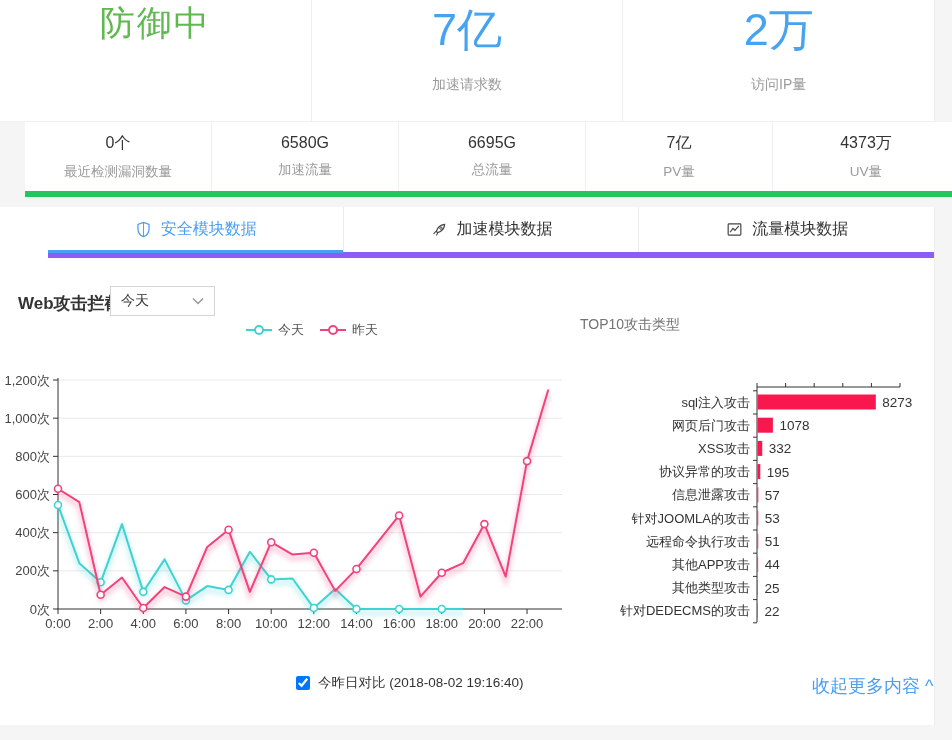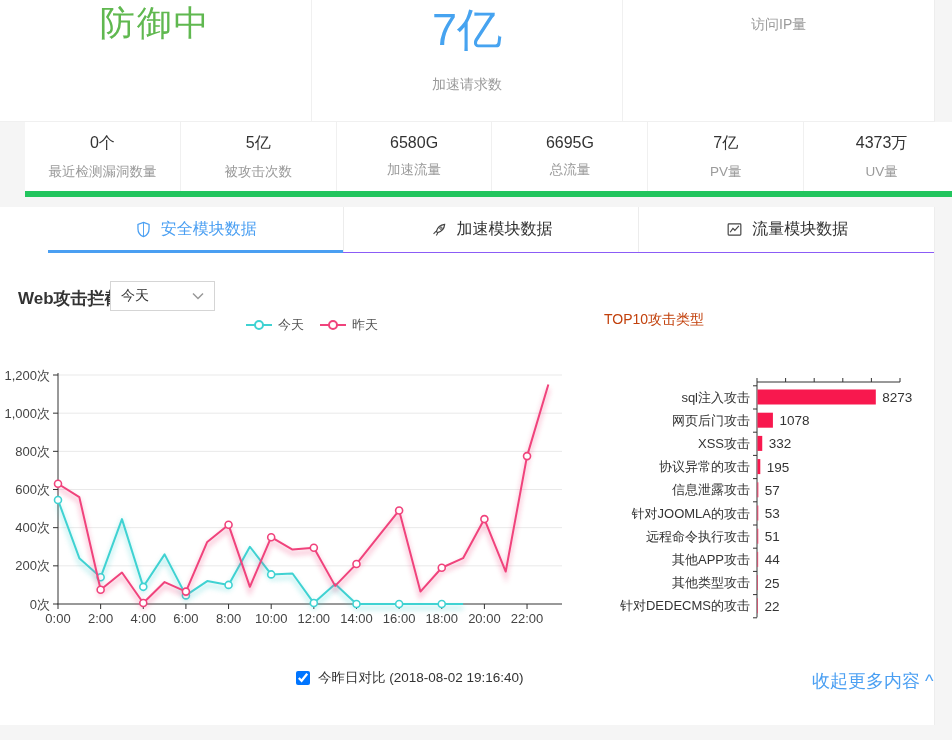--- a/index.html
+++ b/index.html
@@ -17,37 +17,37 @@
 
   
   #card-stats{top:122px;width:935px;height:75px;border-bottom:6px solid #22c55e;display:flex;margin-left:25px;}
   .stat-col{flex:1;display:flex;flex-direction:column;align-items:center;justify-content:center;gap:9px;}
   .stat-col + .stat-col{border-left:1px solid #f0f0f0;}
   .stat-value{font-size:16px;color:#333;}
   .stat-label{font-size:13.5px;color:#9b9b9b;}
 
   
   #card-main{top:207px;width:935px;height:518px;}
-  .tabbar{height:45px;display:flex;border-bottom:1px solid #8b5cf6;margin-left:48px;}
+  .tabbar{height:45px;display:flex;border-bottom:6px solid #8b5cf6;margin-left:48px;}
   .tab{flex:1;display:flex;align-items:center;justify-content:center;gap:8px;font-size:16px;color:#333;cursor:pointer;position:relative;}
   .tab + .tab{border-left:1px solid #ececec;}
   .tab.active{color:#4a9ff2;}
   .tab.active::after{content:'';position:absolute;left:0;right:0;bottom:-1px;height:3px;background:#4a9ff2;}
 
   .content{position:relative;height:472px;}
   .filter-title{position:absolute;left:18px;top:34px;font-size:17px;font-weight:bold;color:#333;}
   .dropdown{position:absolute;left:110px;top:28px;width:105px;height:30px;border:1px solid #d5d5d5;background:#fff;
     display:flex;align-items:center;justify-content:space-between;padding:0 10px;box-sizing:border-box;cursor:pointer;}
   .dd-value{font-size:14px;color:#333;}
 
   .legend{position:absolute;left:246px;top:63px;display:flex;align-items:center;gap:16px;}
   .legend-item{display:flex;align-items:center;gap:6px;cursor:pointer;}
   .legend-label{font-size:13px;color:#555;}
 
-  .top10-title{position:absolute;left:604px;top:58px;font-size:14px;color:#c2410c;}
+  .top10-title{position:absolute;left:580px;top:58px;font-size:14px;color:#737373;}
 
   #line-chart{position:absolute;left:0;top:106px;}
   #bar-chart{position:absolute;left:600px;top:116px;}
   svg{font-family:"Liberation Sans","DejaVu Sans",sans-serif;}
 
   .footer-compare{position:absolute;left:296px;top:416px;display:flex;align-items:center;gap:8px;cursor:pointer;}
   .footer-compare input{margin:0;width:14px;height:14px;}
   .compare-text{font-size:13.5px;color:#333;}
   .collapse-link{position:absolute;left:812px;top:416px;font-size:18px;color:#4a9ff2;text-decoration:none;cursor:pointer;}
 </style>
@@ -58,32 +58,29 @@
 
   <div class="card" id="card-top">
     <div class="top-col">
       <div class="status-big">防御中</div>
     </div>
     <div class="top-col">
       <div class="num-big">7亿</div>
       <div class="num-label">加速请求数</div>
     </div>
     <div class="top-col">
+      <div class="num-big">2万</div>
       <div class="num-label">访问IP量</div>
     </div>
   </div>
 
   <div class="card" id="card-stats">
     <div class="stat-col">
       <div class="stat-value">0个</div>
       <div class="stat-label">最近检测漏洞数量</div>
-    </div>
-    <div class="stat-col">
-      <div class="stat-value">5亿</div>
-      <div class="stat-label">被攻击次数</div>
     </div>
     <div class="stat-col">
       <div class="stat-value">6580G</div>
       <div class="stat-label">加速流量</div>
     </div>
     <div class="stat-col">
       <div class="stat-value">6695G</div>
       <div class="stat-label">总流量</div>
     </div>
     <div class="stat-col">

